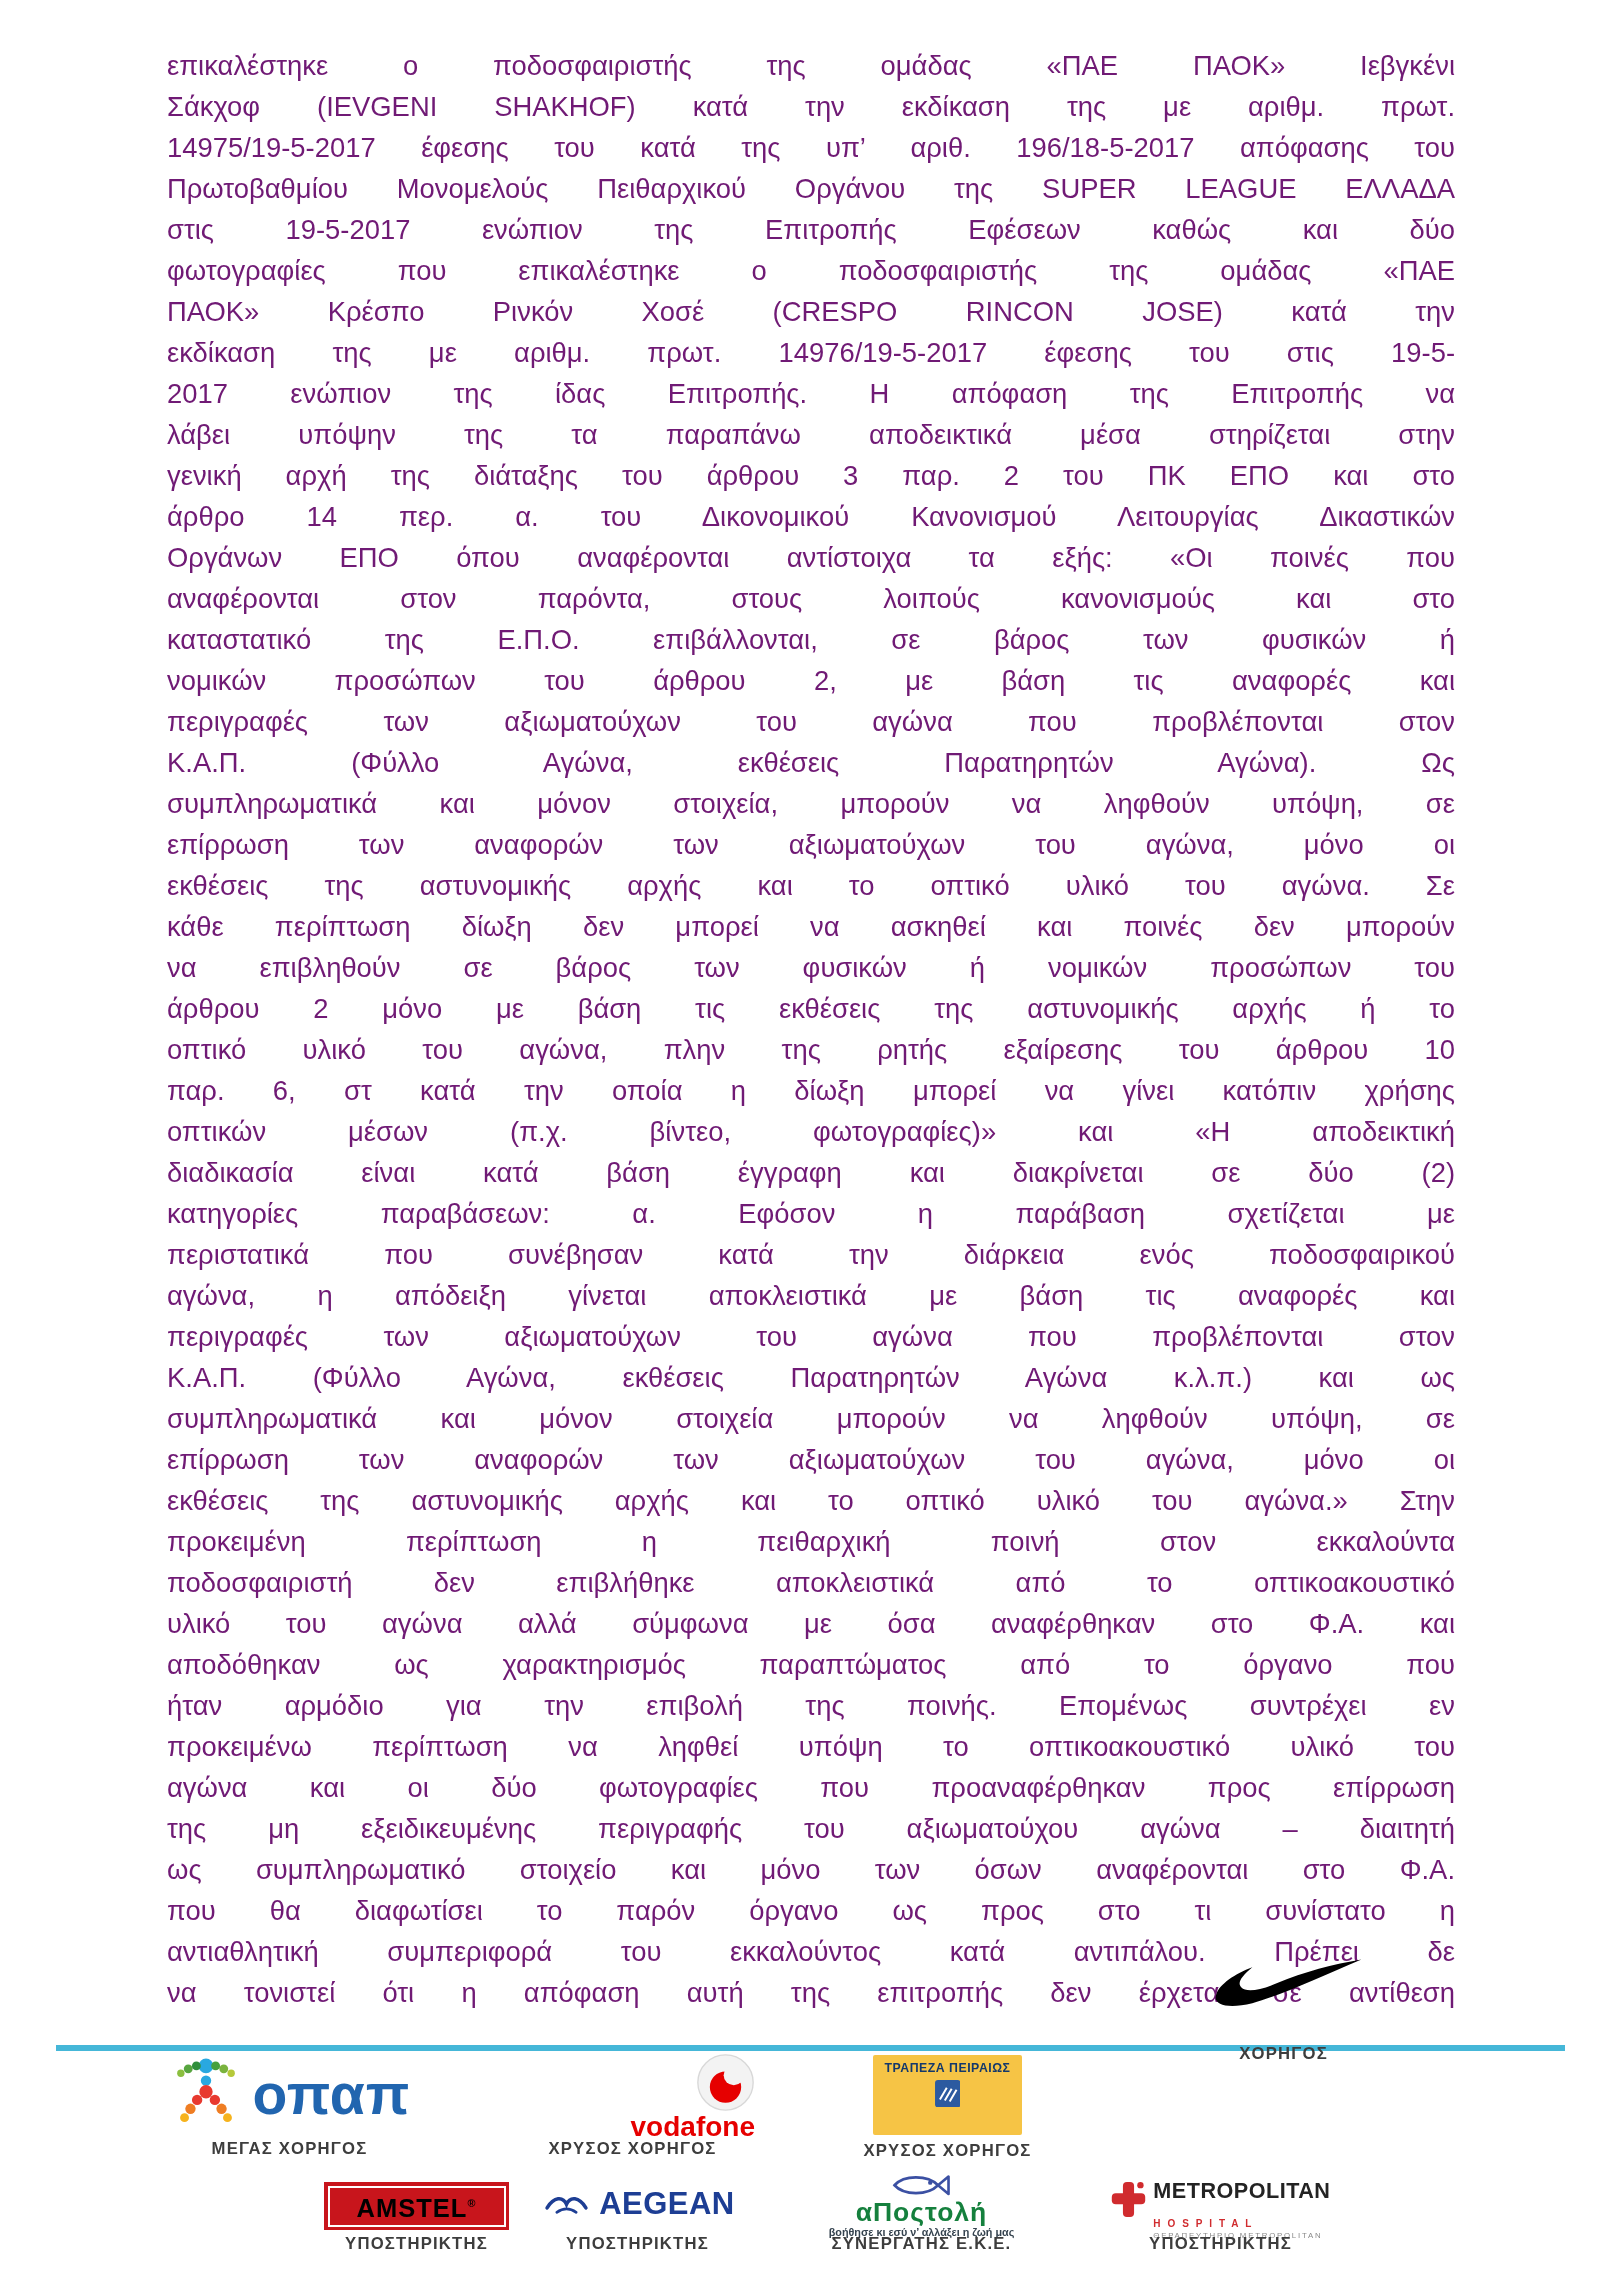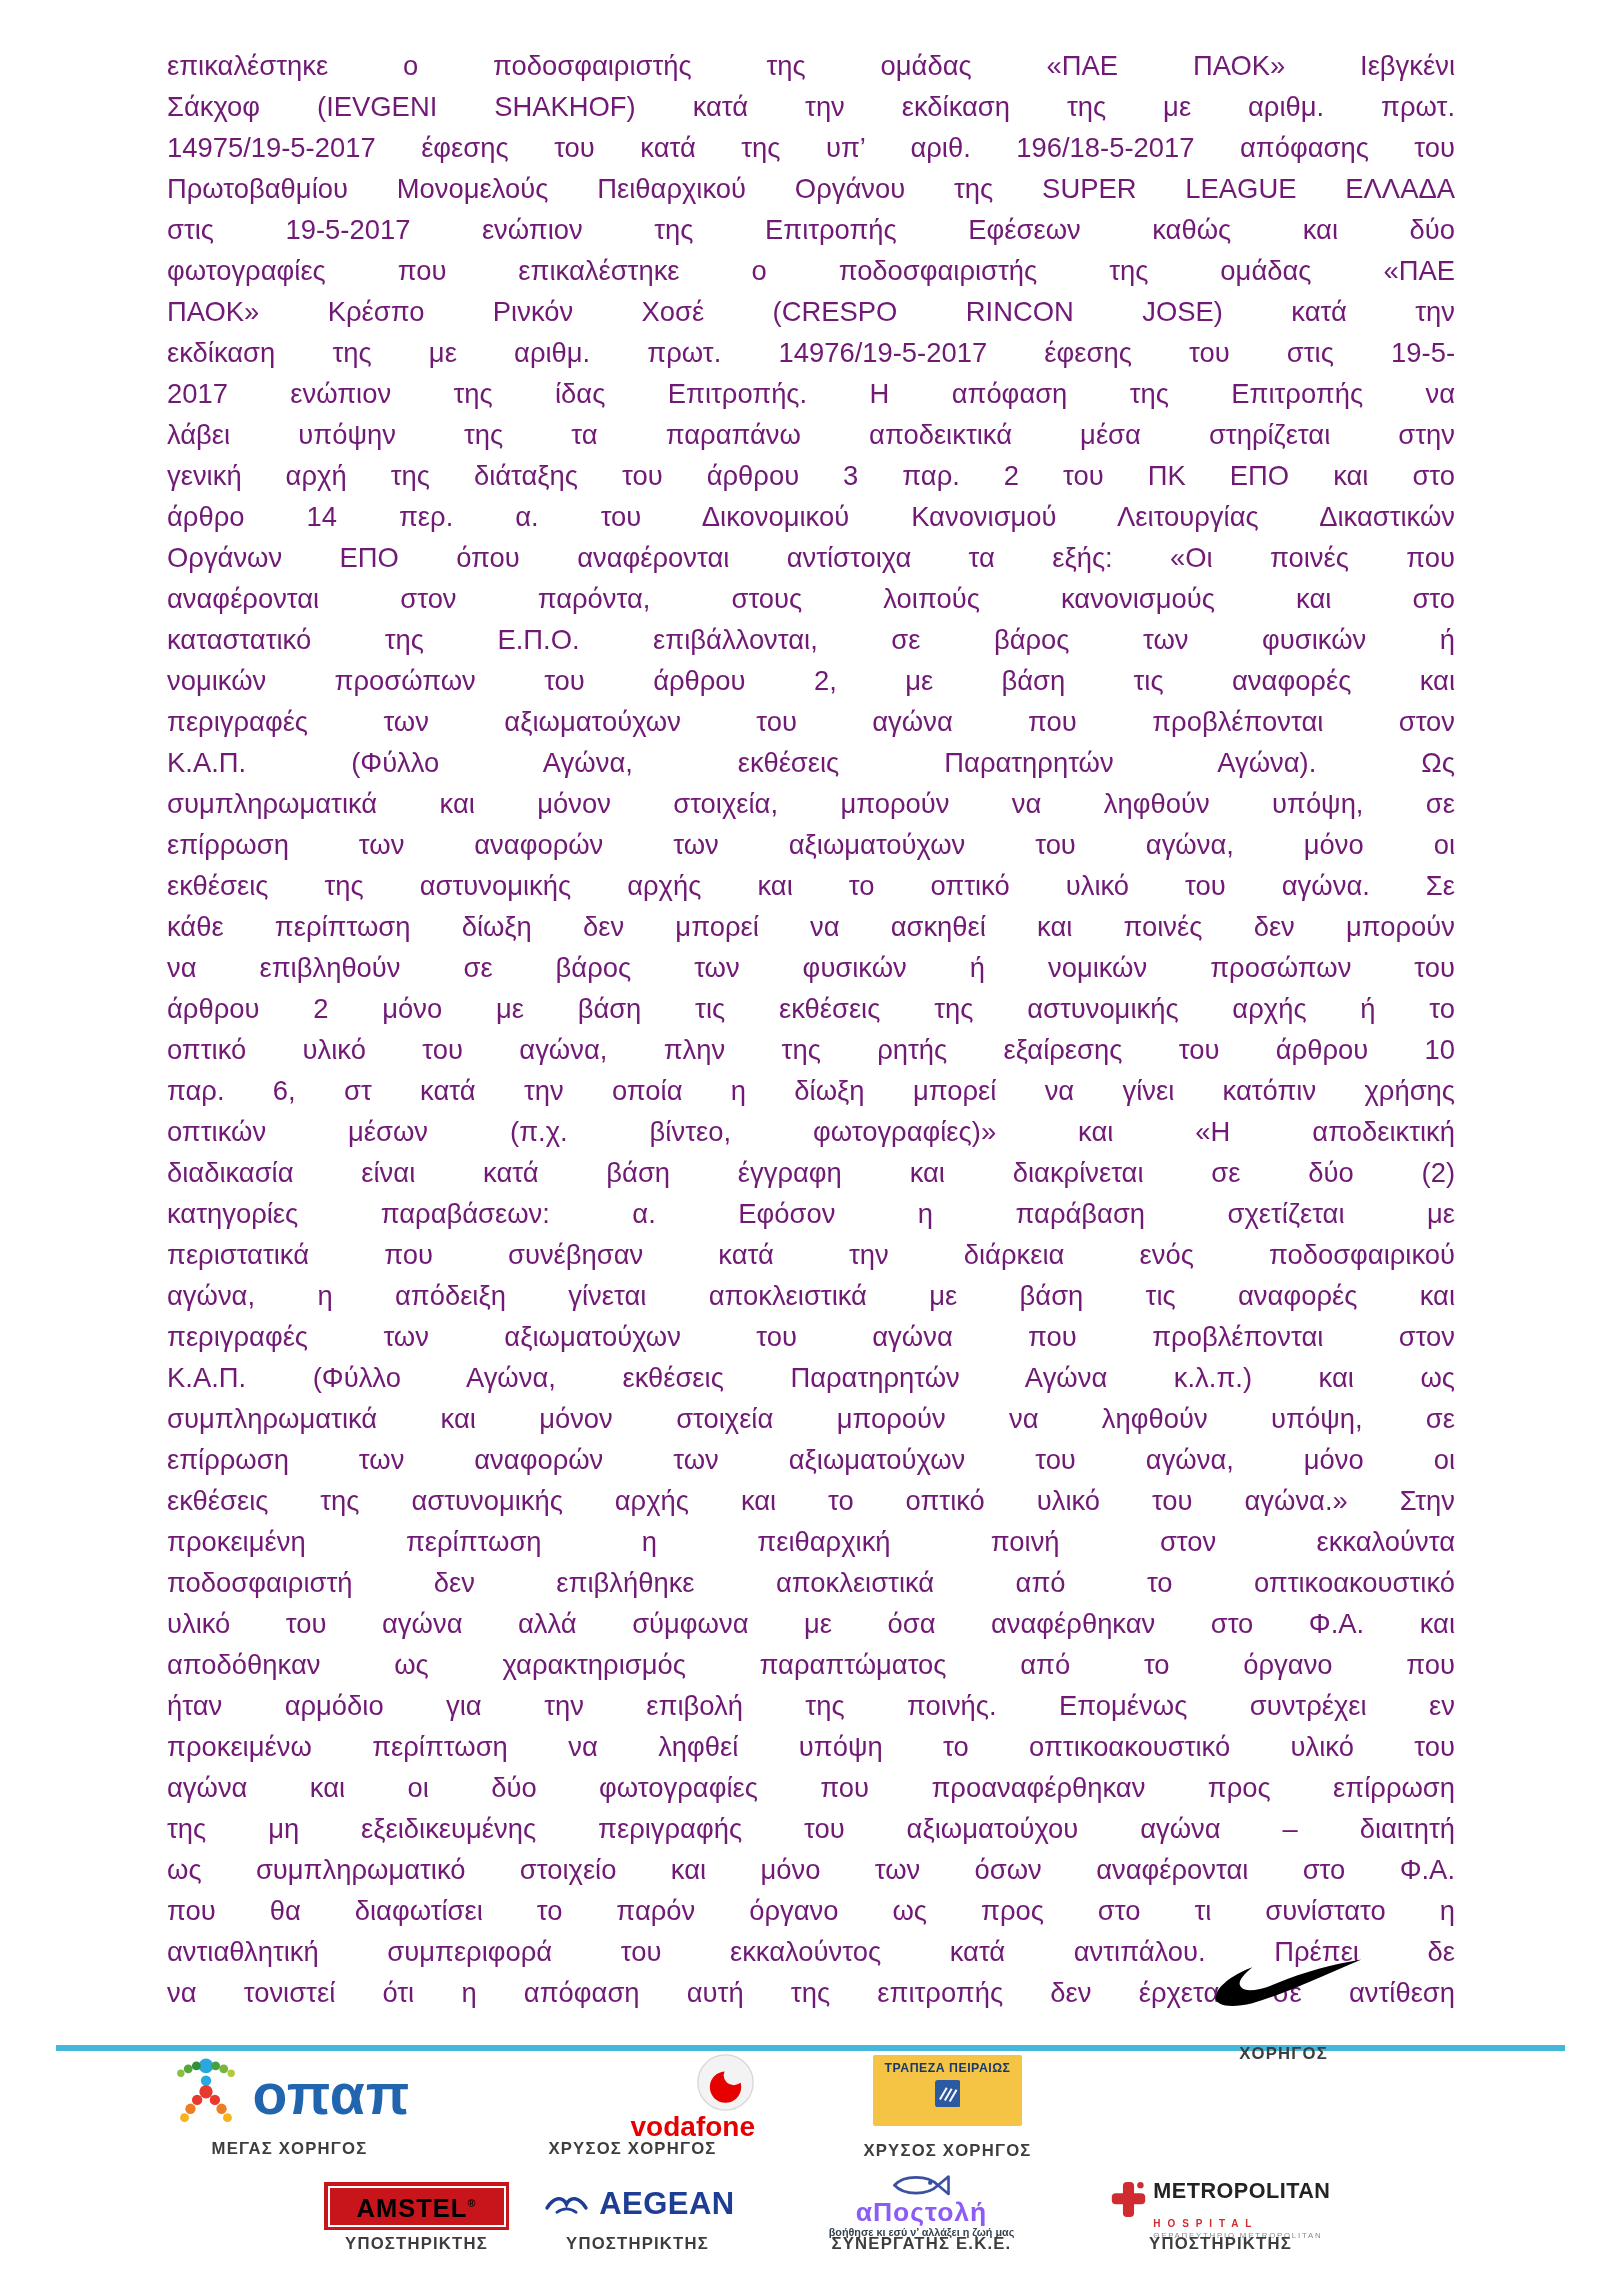--- a/index.html
+++ b/index.html
@@ -39,35 +39,35 @@
   }
   .row1 .sp-label{top:86px;}
   .row2 .sp-label{top:56px;}
 
   .opap-row{display:flex;align-items:center;justify-content:center;gap:9.8px;}
   .opap-text{font-size:57px;font-weight:bold;color:#2165af;line-height:78px;letter-spacing:1px;}
 
   .vf-wrap{display:flex;flex-direction:column;align-items:flex-end;}
   .vf-text{font-size:28px;font-weight:bold;color:#e60000;margin-top:0px;line-height:29px;}
 
-  .pb-box{width:149px;height:71px;margin:0 auto;background:#f6c445;border-radius:2px;
+  .pb-box{width:149px;height:80px;margin:0 auto;background:#f6c445;border-radius:2px;
           display:flex;flex-direction:column;align-items:center;padding-top:5.9px;box-sizing:border-box;}
   .pb-name{font-size:12.3px;font-weight:bold;color:#14386b;letter-spacing:0.5px;}
   .pb-box svg{margin-top:4.9px;}
 
   .am-box{width:178px;margin:3.9px auto 0;background:#c8151c;padding:3.9px;}
   .am-in{border:2px solid #ffffff;padding:2px 3.9px 2.9px;color:#000000;font-weight:bold;
          font-size:25.5px;letter-spacing:1px;line-height:27.4px;white-space:nowrap;}
   .am-reg{font-size:10.8px;vertical-align:super;}
 
   .ae-row{display:flex;align-items:center;justify-content:center;gap:5.9px;margin-top:7.8px;}
   .ae-text{font-size:31px;font-weight:bold;color:#1d3e94;letter-spacing:0.5px;}
 
   .ap-wrap{display:flex;flex-direction:column;align-items:center;}
-  .ap-text{font-size:26.5px;font-weight:bold;color:#8b5cf6;line-height:26.5px;letter-spacing:1px;}
+  .ap-text{font-size:26.5px;font-weight:bold;color:#15803d;line-height:26.5px;letter-spacing:1px;}
   .ap-tag{font-size:10.8px;color:#35434f;margin-top:1px;font-weight:bold;}
 
   .mh-row{display:flex;align-items:flex-start;justify-content:center;gap:7.8px;margin-top:2px;}
   .mh-stack{text-align:left;}
   .mh-name{font-size:21.6px;font-weight:bold;color:#232323;line-height:21.6px;letter-spacing:0.5px;}
   .mh-hosp{font-size:10px;font-weight:bold;color:#d02b2e;letter-spacing:6.9px;margin-top:16px;}
   .mh-tag{font-size:7.8px;color:#8a8a8a;letter-spacing:1.8px;margin-top:2px;}
 </style>
 </head>
 <body>

